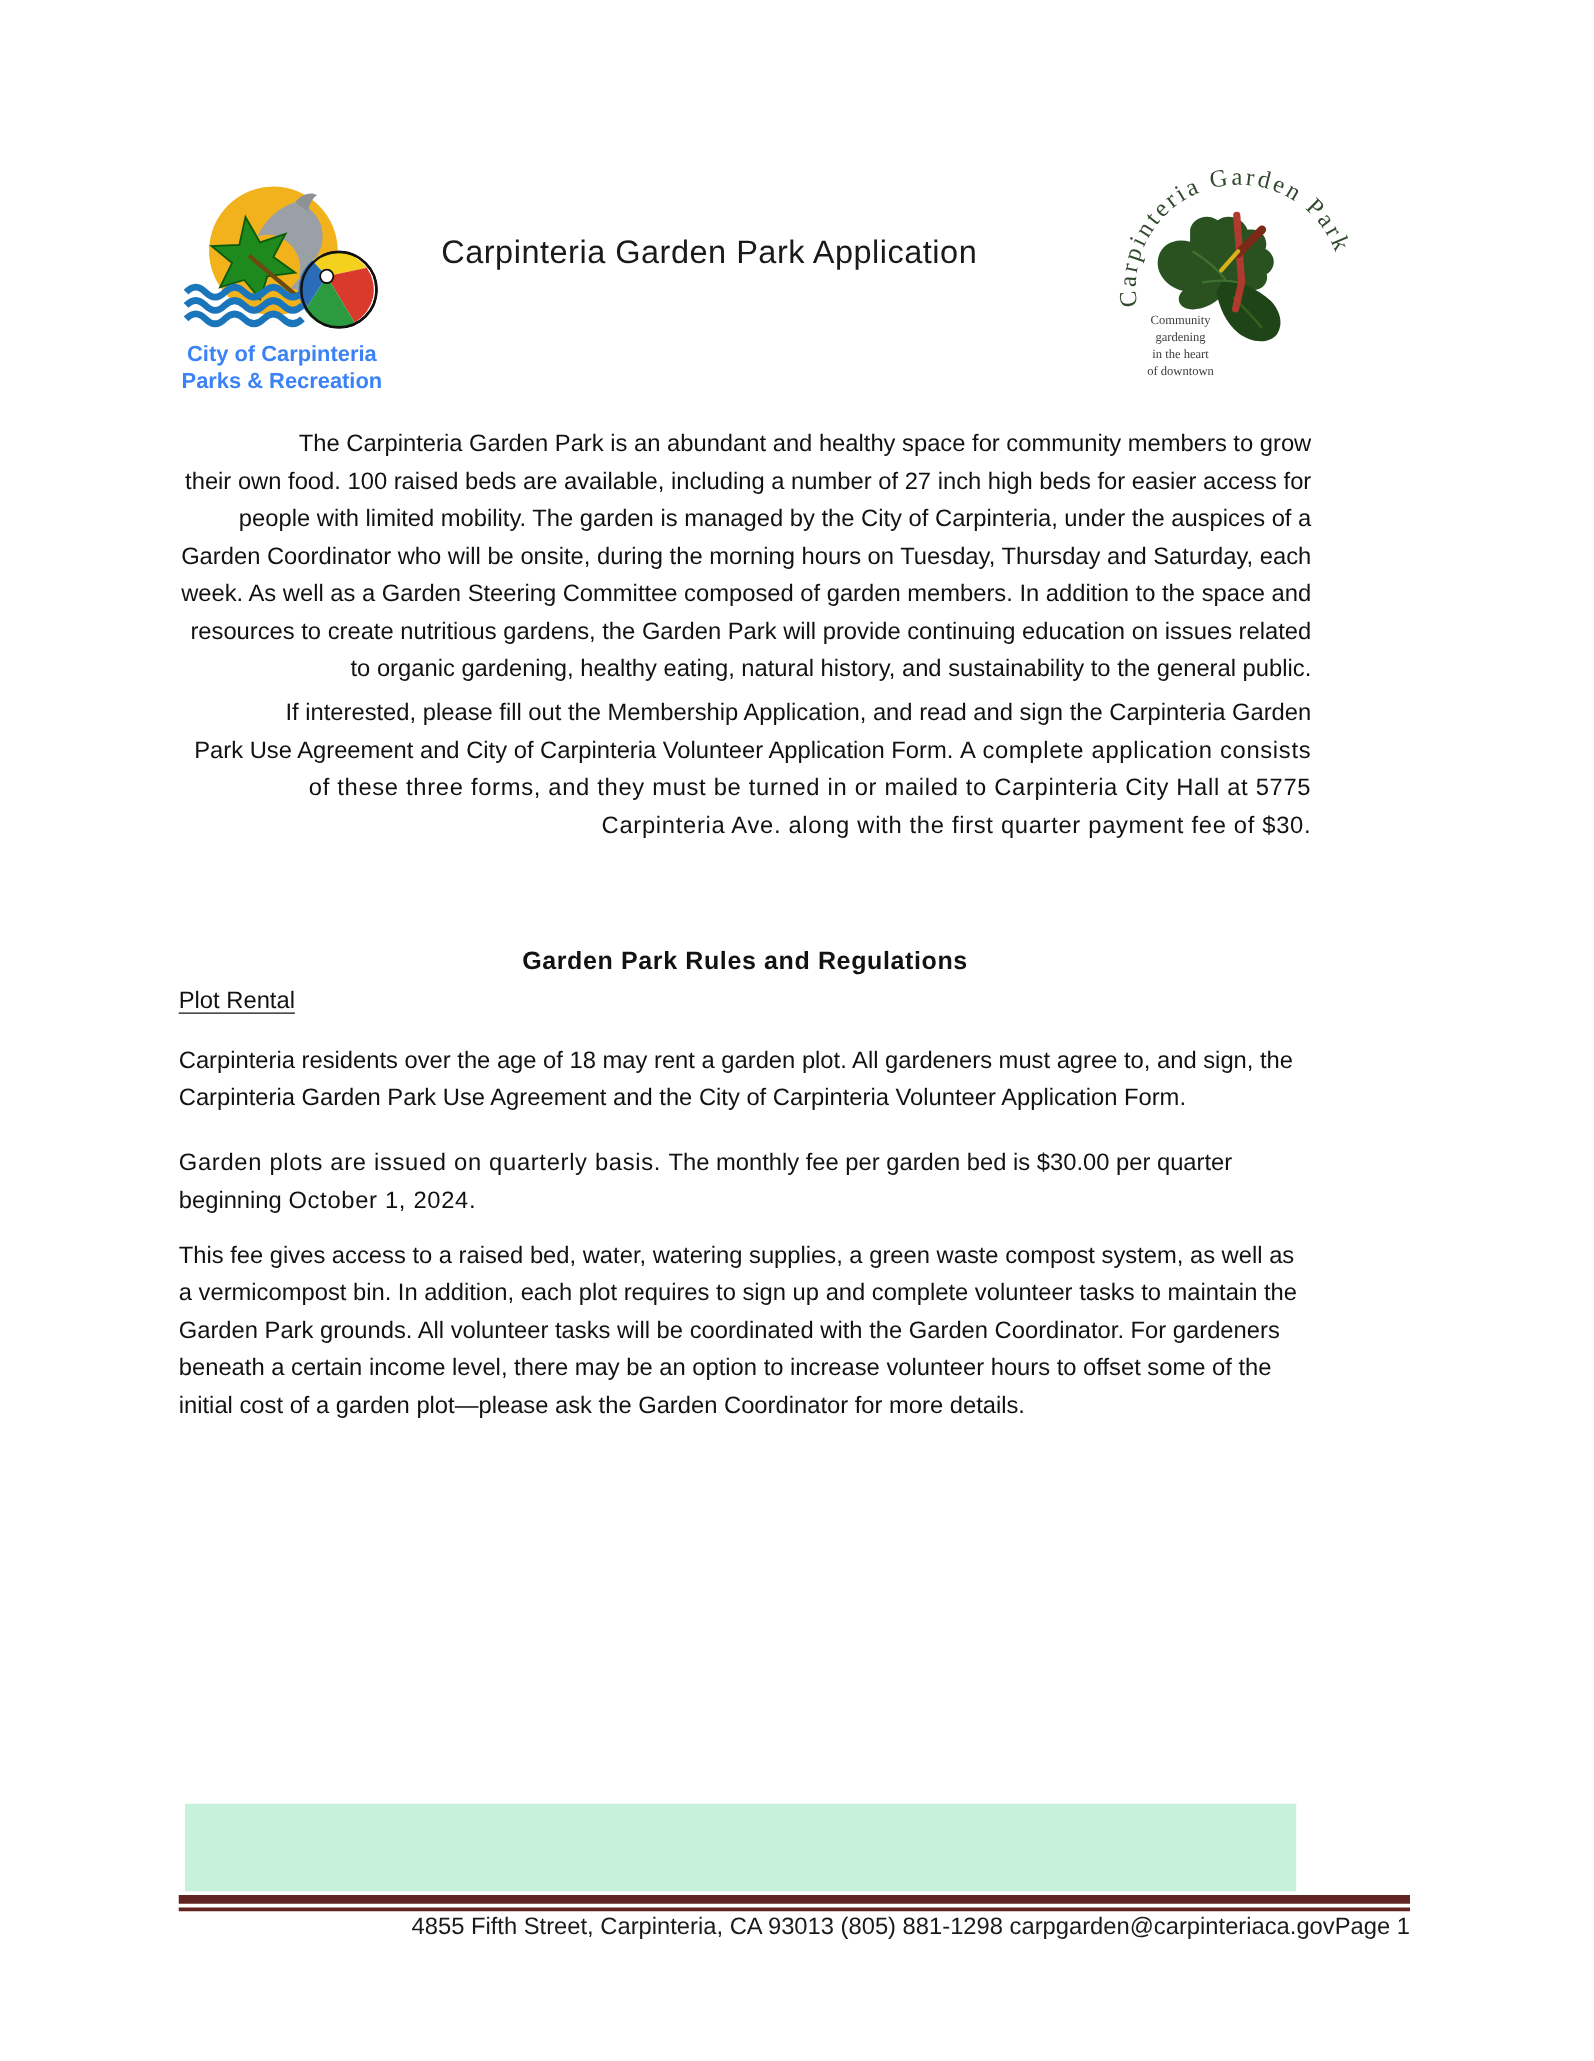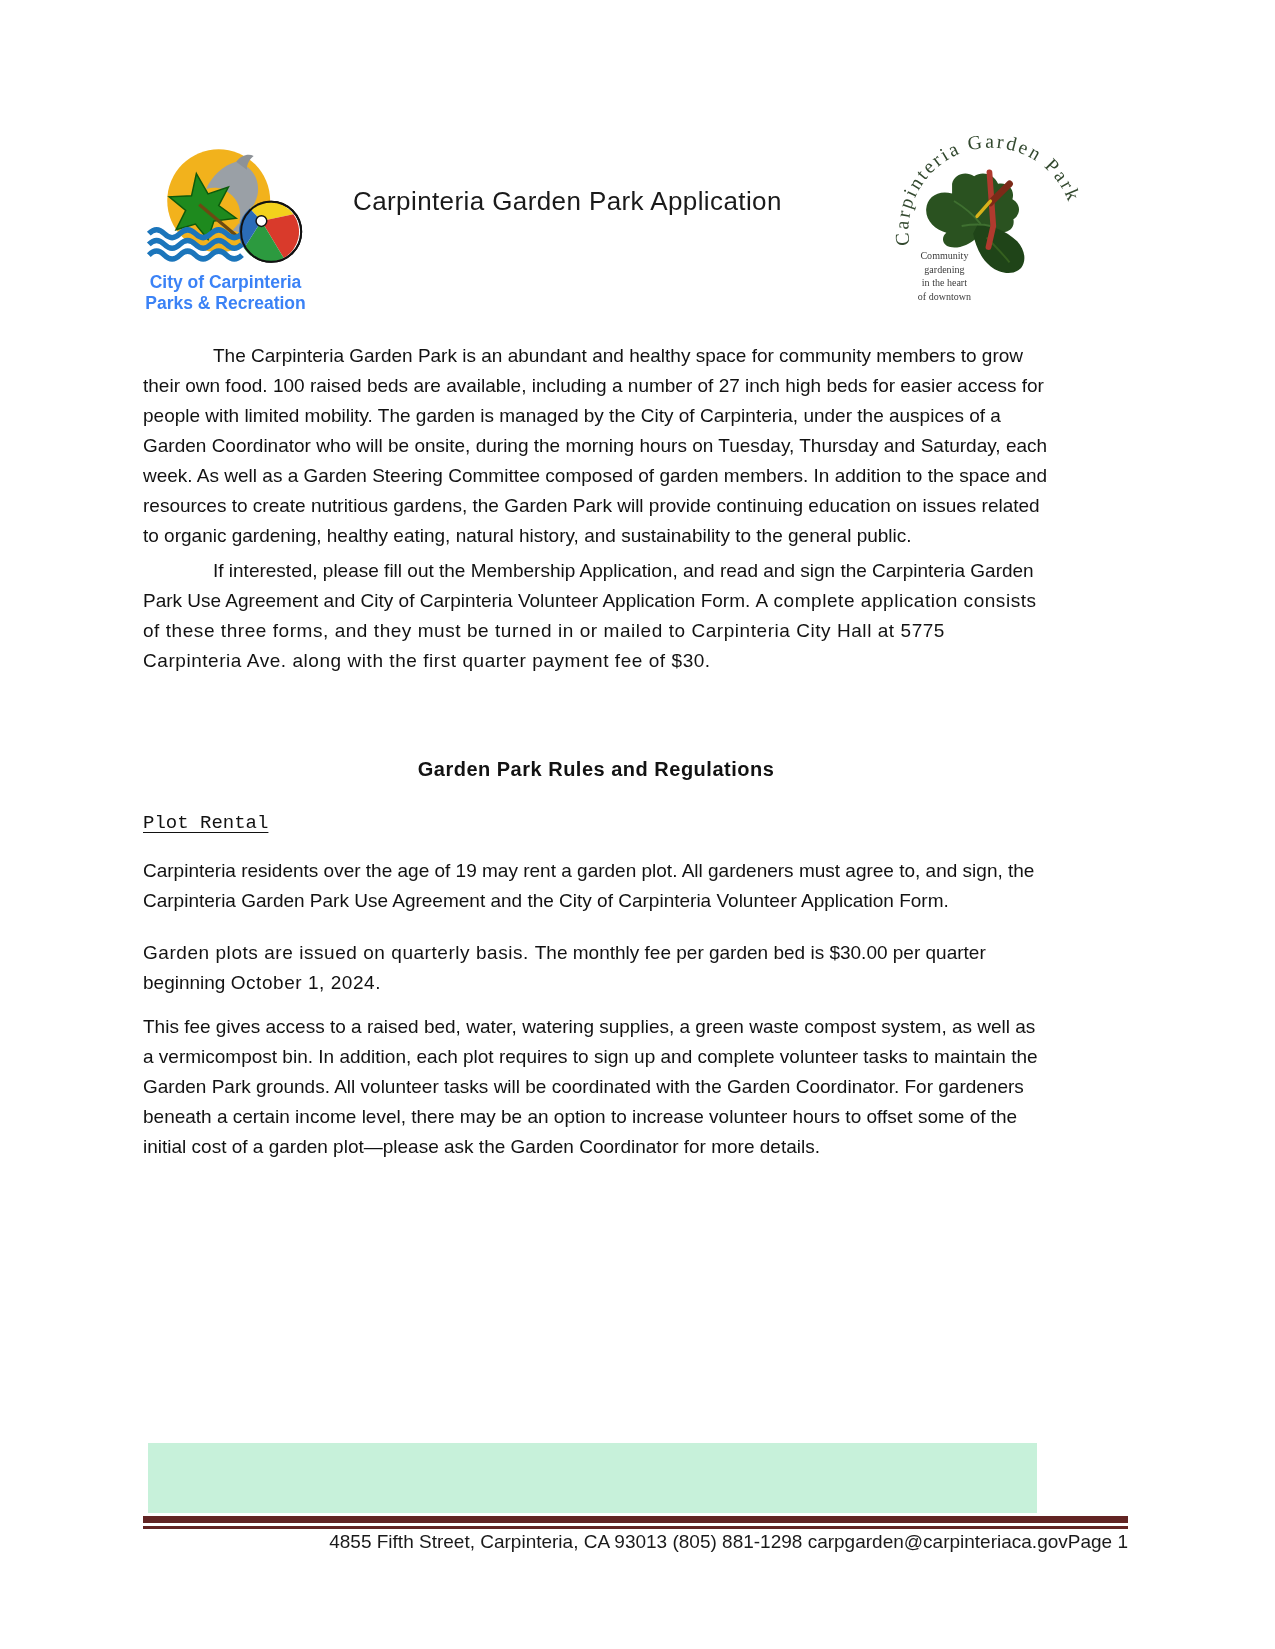--- a/index.html
+++ b/index.html
@@ -10,25 +10,25 @@
 
   
   .logo-left { position:absolute; left:138px; top:146px; width:175px; text-align:center; }
   .logo-left .caption { font-weight:bold; font-size:17.5px; line-height:21px; color:#3b82f6; }
   .doc-title { position:absolute; left:353px; top:186px; font-size:26px; letter-spacing:0.4px; color:#1a1a1a; white-space:nowrap;text-align:right; }
   .logo-right { position:absolute; left:893px; top:134px; width:190px; }
 
   
   .content { position:absolute; left:143px; top:341px; width:906px; font-size:19px; line-height:30px; }
   p.para { margin:0; }
-  p.indent { text-indent:70px; }
+  p.indent { text-indent:70px;text-align:right; }
   .seg.spaced { letter-spacing:0.55px; }
   .intro-paragraphs p + p { margin-top:5px; }
   .section-heading { margin:78px 0 0 0; text-align:center; font-size:20px; letter-spacing:0.5px; font-weight:bold; }
-  .subheading { margin:24px 0 0 0; font-size:19px; text-decoration:underline; text-underline-offset:4px;font-family:Liberation Mono, monospace; }
+  .subheading { margin:2px 0 0 0; font-size:19px; text-decoration:underline; text-underline-offset:4px; }
   .rules-paragraphs p { margin:18px 0 0 0; }
   .rules-paragraphs p:nth-child(2) { margin-top:22px; }
   .rules-paragraphs p:nth-child(3) { margin-top:14px; }
 
   
   .footer-highlight { position:absolute; left:148px; top:1443px; width:889px; height:70px; background:#c7f1da; }
   .footer-rule { position:absolute; left:143px; top:1516px; width:985px; height:3px;
                  border-top:7px solid #622423; border-bottom:3px solid #622423; }
   .footer-text { position:absolute; left:143px; top:1531px; width:985px;
                  display:flex; justify-content:flex-end; font-size:19px; color:#1a1a1a; }
@@ -101,21 +101,21 @@
   <div class="content">
     <div class="intro-paragraphs">
         <p class="para indent"><span class="seg">The Carpinteria Garden Park is an abundant and healthy space for community members to grow their own food. 100 raised beds are available, including a number of 27 inch high beds for easier access for people with limited mobility. The garden is managed by the City of Carpinteria, under the auspices of a Garden Coordinator who will be onsite, during the morning hours on Tuesday, Thursday and Saturday, each week. As well as a Garden Steering Committee composed of garden members. In addition to the space and resources to create nutritious gardens, the Garden Park will provide continuing education on issues related to organic gardening, healthy eating, natural history, and sustainability to the general public.</span></p>
         <p class="para indent"><span class="seg">If interested, please fill out the Membership Application, and read and sign the Carpinteria Garden Park Use Agreement and City of Carpinteria Volunteer Application Form. </span><span class="seg spaced">A complete application consists of these three forms, and they must be turned in or mailed to Carpinteria City Hall at 5775 Carpinteria Ave. along with the first quarter payment fee of $30.</span></p>
       </div>
 
     <h2 class="section-heading">Garden Park Rules and Regulations</h2>
     <div class="subheading">Plot Rental</div>
 
     <div class="rules-paragraphs">
-        <p class="para"><span class="seg">Carpinteria residents over the age of 19 may rent a garden plot. All gardeners must agree to, and sign, the Carpinteria Garden Park Use Agreement and the City of Carpinteria Volunteer Application Form.</span></p>
+        <p class="para"><span class="seg">Carpinteria residents over the age of 18 may rent a garden plot. All gardeners must agree to, and sign, the Carpinteria Garden Park Use Agreement and the City of Carpinteria Volunteer Application Form.</span></p>
         <p class="para"><span class="seg spaced">Garden plots are issued on quarterly basis. </span><span class="seg">The monthly fee per garden bed is $30.00 per quarter beginning </span><span class="seg spaced">October 1, 2024.</span></p>
         <p class="para"><span class="seg">This fee gives access to a raised bed, water, watering supplies, a green waste compost system, as well as a vermicompost bin. In addition, each plot requires to sign up and complete volunteer tasks to maintain the Garden Park grounds. All volunteer tasks will be coordinated with the Garden Coordinator. For gardeners beneath a certain income level, there may be an option to increase volunteer hours to offset some of the initial cost of a garden plot—please ask the Garden Coordinator for more&nbsp;details.</span></p>
       </div>
   </div>
 
   <div class="footer-highlight" style="background: rgb(199, 241, 218);"></div>
   <div class="footer-rule" style="border-top-color: rgb(98, 36, 35); border-bottom-color: rgb(98, 36, 35);"></div>
   <div class="footer-text">
     <span>4855 Fifth Street, Carpinteria, CA 93013 (805) 881-1298 carpgarden@carpinteriaca.gov</span>
     <span>Page 1</span>

